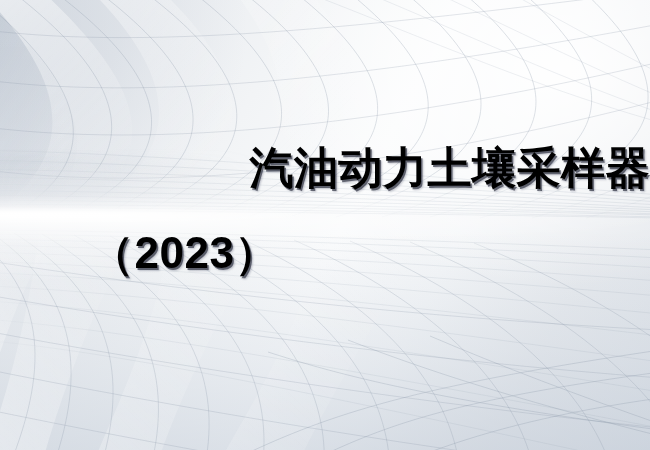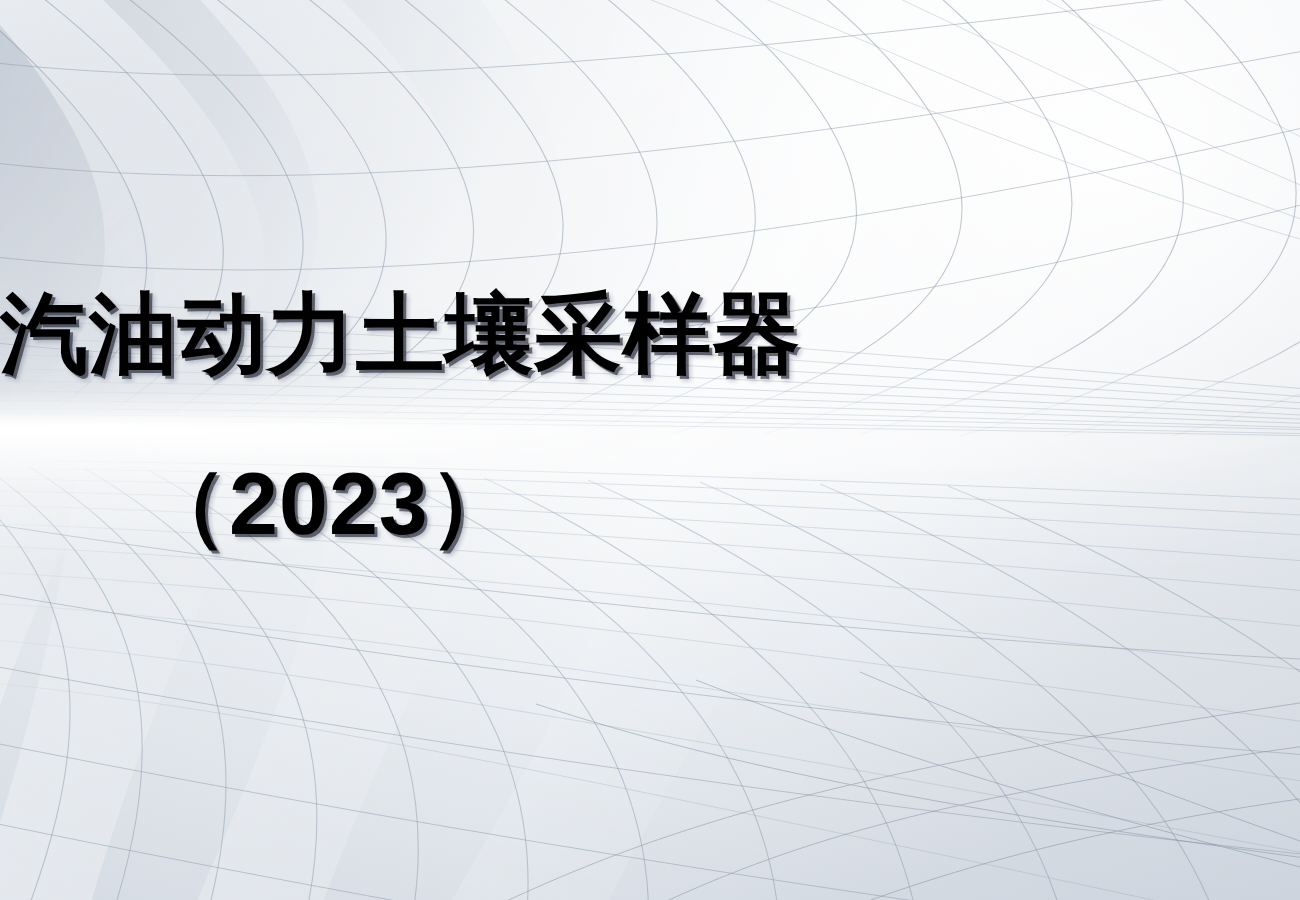--- a/index.html
+++ b/index.html
@@ -115,27 +115,29 @@
     letter-spacing: 0.5px;
     white-space: nowrap;
     text-shadow:
       1.5px 1.5px 0 rgba(10,12,30,0.55),
       2.5px 2.5px 2px rgba(20,25,55,0.22);
   }
 
   #title-main {
     font-size: 44px;
     line-height: 56px;
+    text-align: right;
   }
 
   #title-sub {
     font-size: 44px;
     line-height: 58px;
     padding-left: 70px;
     margin-top: 28px;
+    margin-left: 20px;
   }
 </style>
 </head>
 <body>
 
 <div id="slide">
 
   <div class="bg-layer" id="bg-base"></div>
   <div class="bg-layer" id="bg-shade-tl"></div>
   <div class="bg-layer" id="bg-bloom-tr"></div>

